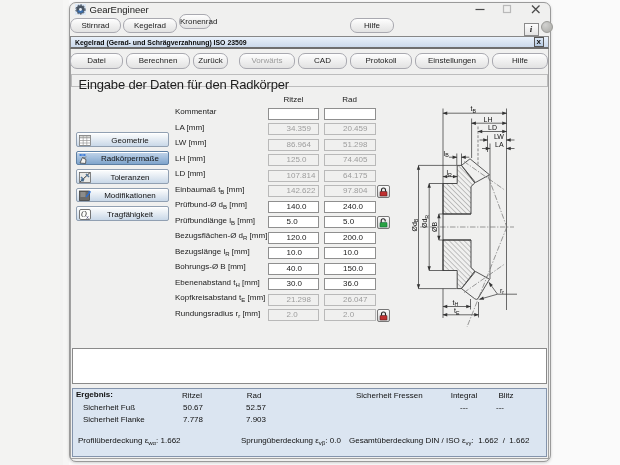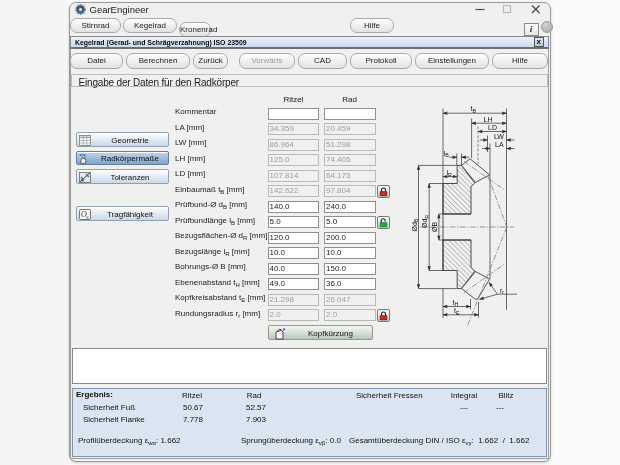--- a/index.html
+++ b/index.html
@@ -19,30 +19,30 @@
 .ibtn { position:absolute; left:523.5px; top:22.5px; width:15px; height:13px; background:linear-gradient(#fdfdfd,#e4e4e4);
   border:1px solid #8a8a8a; font-size:9px; text-align:center; line-height:11px; font-family:"Liberation Serif",serif; font-weight:bold; font-style:italic; color:#222; }
 .lamp { position:absolute; left:541px; top:20.5px; width:12px; height:12px; border-radius:50%;
   background:radial-gradient(circle at 35% 30%, #d2d2d0, #a8a8a4); border:1px solid #9a9a96; }
 .iframebar { position:absolute; left:70px; top:36px; width:478.5px; height:12.5px;
   background:linear-gradient(#e9f1fb,#ccdaec); border:1px solid #878787; border-bottom:2px solid #6f6f6f; }
 .iframebar .t { position:absolute; left:4px; top:2.2px; font-size:6.9px; font-weight:bold; color:#0a0a0a; letter-spacing:0px; }
 .ifx { position:absolute; left:533.5px; top:37px; width:10.5px; height:10px; background:linear-gradient(#dce8f6,#b5c9e2);
   border:1px solid #555; font-size:8px; font-weight:bold; text-align:center; line-height:8.5px; color:#111; }
 .estrip { position:absolute; left:71px; top:73.5px; width:476.5px; height:13.5px; border:1px solid #bdbdbd; }
-.estrip span { position:absolute; left:6.5px; top:2.5px; font-size:10px; color:#1c1c1c; letter-spacing:-0.18px; }
+.estrip span { position:absolute; left:6.5px; top:2.5px; font-size:13px; color:#1c1c1c; letter-spacing:-0.18px; }
 .sbtn { position:absolute; left:76px; width:93px; height:14.5px; border:1px solid #91a0b2; border-radius:2px;
   background:linear-gradient(#fdfefe,#e9eff5 40%,#c9d8e8); box-shadow:inset 0 1px 0 #fff; }
 .sbtn.sel { background:linear-gradient(#c3d5e9,#a5c0de 45%,#7fa4cb); border-color:#5e80a4; }
 .sic { position:absolute; left:1px; top:0.5px; }
 .stx { position:absolute; left:15px; right:0; top:2.5px; text-align:center; font-size:8px; color:#111; }
 .lbl { position:absolute; font-size:8px; color:#1a1a1a; line-height:10px; white-space:nowrap; }
 .sub { font-size:6px; vertical-align:-1.5px; }
 .fld { position:absolute; width:51.5px; height:12px; background:#fff; border:1px solid #8f8f8f;
-  font-size:8px; color:#1a1a1a; line-height:10px; padding-left:1px; white-space:nowrap; overflow:hidden; }
+  font-size:8px; color:#1a1a1a; line-height:10px; padding-left:18px; white-space:nowrap; overflow:hidden; }
 .fld.dis { background:#f0f0ef; border-color:#b9b9b9; color:#9d9d9d; }
 .lock { position:absolute; width:13px; height:13px; }
 .kopf { position:absolute; left:268px; top:325px; width:105px; height:14.5px; border:1px solid #909a90; border-radius:2px;
   background:linear-gradient(#f4f6f4,#dde3dd 45%,#b9c5ba); font-size:8px; color:#111; }
 .kopf .ktx { position:absolute; left:39px; top:3px; }
 .kopf svg { position:absolute; left:4px; top:0.5px; }
 .txtarea { position:absolute; left:72px; top:348px; width:475px; height:36px; background:#fff; border:1px solid #8a8a8a; }
 .result { position:absolute; left:72px; top:388px; width:475px; height:69px; background:#dbe5f1; border:1px solid #8494ac; }
 .r { position:absolute; font-size:8px; color:#101010; white-space:nowrap; }
 .rb { font-weight:bold; }
@@ -64,21 +64,21 @@
       <circle cx="5.5" cy="5.5" r="1.4" fill="#e8eef6"></circle>
     </svg>
 <div class="title-txt">GearEngineer</div>
 <svg style="position:absolute;left:474px;top:4px" width="70" height="12" viewBox="0 0 70 12">
  <line x1="1.5" y1="5.5" x2="10.5" y2="5.5" stroke="#4a4a4a" stroke-width="1.2"></line>
  <rect x="29.5" y="1.5" width="7" height="7" fill="none" stroke="#b9b9b9" stroke-width="1.2"></rect>
  <path d="M58 1.5 L65.5 9 M65.5 1.5 L58 9" stroke="#4a4a4a" stroke-width="1.3"></path>
 </svg>
 <div class="btn" style="left:70px;top:18px;width:51px;height:15px;line-height:13.5px">Stirnrad</div>
     <div class="btn" style="left:123px;top:18px;width:54px;height:15px;line-height:13.5px">Kegelrad</div>
-    <div class="btn" style="left:179px;top:22px;width:32px;height:15px;line-height:13.5px">Kronenrad</div>
+    <div class="btn" style="left:179px;top:14px;width:32px;height:15px;line-height:13.5px">Kronenrad</div>
     <div class="btn" style="left:350px;top:18px;width:44px;height:15px;line-height:13.5px">Hilfe</div>
 <div class="ibtn">i</div>
 <div class="lamp"></div>
 <div class="iframebar">
       <span class="t">Kegelrad (Gerad- und Schrägverzahnung) ISO 23509</span>
     </div>
 <div class="ifx">x</div>
 <div class="btn" style="left:70px;top:53px;width:53px;height:15.5px;line-height:14px">Datei</div>
     <div class="btn" style="left:126px;top:53px;width:64px;height:15.5px;line-height:14px">Berechnen</div>
     <div class="btn" style="left:193px;top:53px;width:35px;height:15.5px;line-height:14px">Zurück</div>
@@ -114,20 +114,31 @@
 <div class="sbtn" style="top:169.4px">
       <span class="sic">
         <svg width="14" height="13" viewBox="0 0 14 13">
           <rect x="1.5" y="1.5" width="11" height="10" fill="#e9e9e6" stroke="#666" stroke-width="0.8"></rect>
           <path d="M2.2 10.8 L11.8 1.8" stroke="#333" stroke-width="1"></path>
           <path d="M3 6 l3 3 M8 3 l3 3" stroke="#557799" stroke-width="1.6"></path>
           <rect x="2.8" y="8.2" width="3" height="2.2" fill="#446688"></rect>
         </svg>
       </span>
       <span class="stx">Toleranzen</span>
+    </div>
+<div class="sbtn" style="top:187.8px">
+      <span class="sic">
+        <svg width="14" height="13" viewBox="0 0 14 13">
+          <rect x="1.5" y="2" width="10" height="9.5" fill="#6a6a68" stroke="#333" stroke-width="0.7"></rect>
+          <rect x="2.5" y="3" width="5" height="5" fill="#8c8c8a"></rect>
+          <path d="M8 8 L12 3.2" stroke="#2a6fd6" stroke-width="1.3"></path>
+          <path d="M12.8 2 l-3 0.6 2.2 2.2 Z" fill="#2a6fd6"></path>
+        </svg>
+      </span>
+      <span class="stx">Modifikationen</span>
     </div>
 <div class="sbtn" style="top:206.3px">
       <span class="sic">
         <svg width="14" height="13" viewBox="0 0 14 13">
           <rect x="1.5" y="1.5" width="11" height="10" rx="1.5" fill="#fcfcfa" stroke="#666" stroke-width="0.9"></rect>
           <text x="3" y="9" font-family="Liberation Serif" font-size="8" font-style="italic" fill="#333">O</text>
           <text x="8.3" y="10.5" font-family="Liberation Sans" font-size="5" fill="#336">x</text>
         </svg>
       </span>
       <span class="stx">Tragfähigkeit</span>
@@ -183,42 +194,34 @@
 <div class="lbl" style="left:175px;top:231.3px">Bezugsflächen-Ø d<span class="sub">R</span> [mm]</div>
 <div class="fld" style="left:267.5px;top:231.8px">120.0</div>
 <div class="fld" style="left:324px;top:231.8px">200.0</div>
 <div class="lbl" style="left:175px;top:246.8px">Bezugslänge l<span class="sub">R</span> [mm]</div>
 <div class="fld" style="left:267.5px;top:247.3px">10.0</div>
 <div class="fld" style="left:324px;top:247.3px">10.0</div>
 <div class="lbl" style="left:175px;top:262.3px">Bohrungs-Ø B [mm]</div>
 <div class="fld" style="left:267.5px;top:262.8px">40.0</div>
 <div class="fld" style="left:324px;top:262.8px">150.0</div>
 <div class="lbl" style="left:175px;top:277.8px">Ebenenabstand t<span class="sub">H</span> [mm]</div>
-<div class="fld" style="left:267.5px;top:278.3px">49.0</div>
+<div class="fld" style="left:267.5px;top:278.3px">30.0</div>
 <div class="fld" style="left:324px;top:278.3px">36.0</div>
 <div class="lbl" style="left:175px;top:293.3px">Kopfkreisabstand t<span class="sub">E</span> [mm]</div>
 <div class="fld dis" style="left:267.5px;top:293.8px">21.298</div>
 <div class="fld dis" style="left:324px;top:293.8px">26.047</div>
 <div class="lbl" style="left:175px;top:308.8px">Rundungsradius r<span class="sub">r</span> [mm]</div>
 <div class="fld dis" style="left:267.5px;top:309.3px">2.0</div>
 <div class="fld dis" style="left:324px;top:309.3px">2.0</div>
 <div class="lock" style="left:377px;top:308.8px">
       <svg width="13" height="13" viewBox="0 0 13 13">
         <rect x="0.5" y="0.5" width="12" height="12" rx="1.5" fill="url(#lockbg)" stroke="#777"></rect>
         <rect x="3" y="6.5" width="7" height="4.5" rx="0.5" fill="#c03030" stroke="#401010" stroke-width="0.5"></rect>
         <path d="M4.5 6.5 v-1.5 a2 2 0 0 1 4 0 v1.5" fill="none" stroke="#222" stroke-width="1.1"></path>
       </svg>
-    </div>
-<div class="kopf">
-      <svg width="14" height="14" viewBox="0 0 14 14">
-        <path d="M3 12 L3 5 L7 2 L10 5 L10 12 Z" fill="#fcfcfa" stroke="#333" stroke-width="0.9"></path>
-        <path d="M4 4.8 L9 3.2" stroke="#cc2222" stroke-width="1.2"></path>
-        <circle cx="11" cy="2.5" r="1.3" fill="#3a7fd6"></circle>
-      </svg>
-      <span class="ktx">Kopfkürzung</span>
     </div>
 
 <svg class="draw" width="125" height="235" viewBox="400 92 125 235">
 <defs>
 <pattern id="hat" width="3.5" height="3.5" patternUnits="userSpaceOnUse" patternTransform="rotate(-45)">
   <rect width="3.5" height="3.5" fill="none"></rect>
   <line x1="0" y1="0" x2="0" y2="3.5" stroke="#6e6e6e" stroke-width="0.75"></line>
 </pattern>
 <marker id="ar" viewBox="0 0 10 10" refX="9" refY="5" markerWidth="9" markerHeight="6.3" orient="auto-start-reverse">
           <path d="M0 1.4 L10 5 L0 8.6 z" fill="#333"></path>

